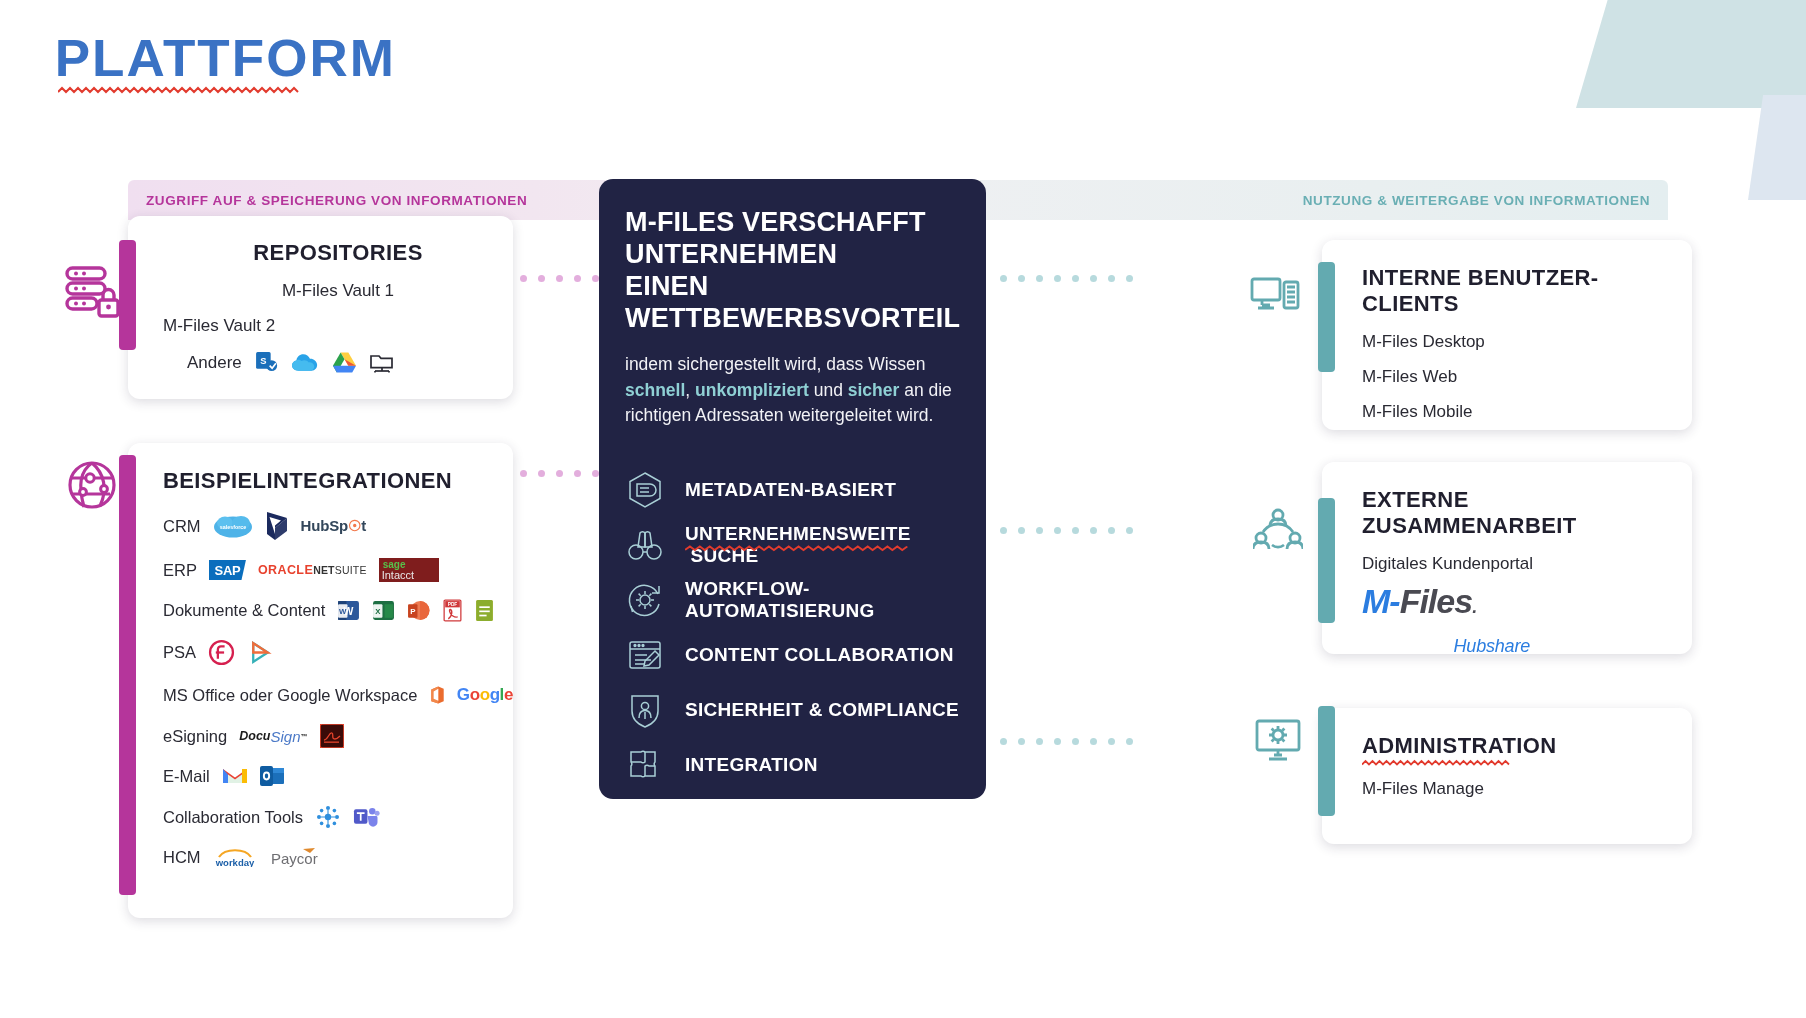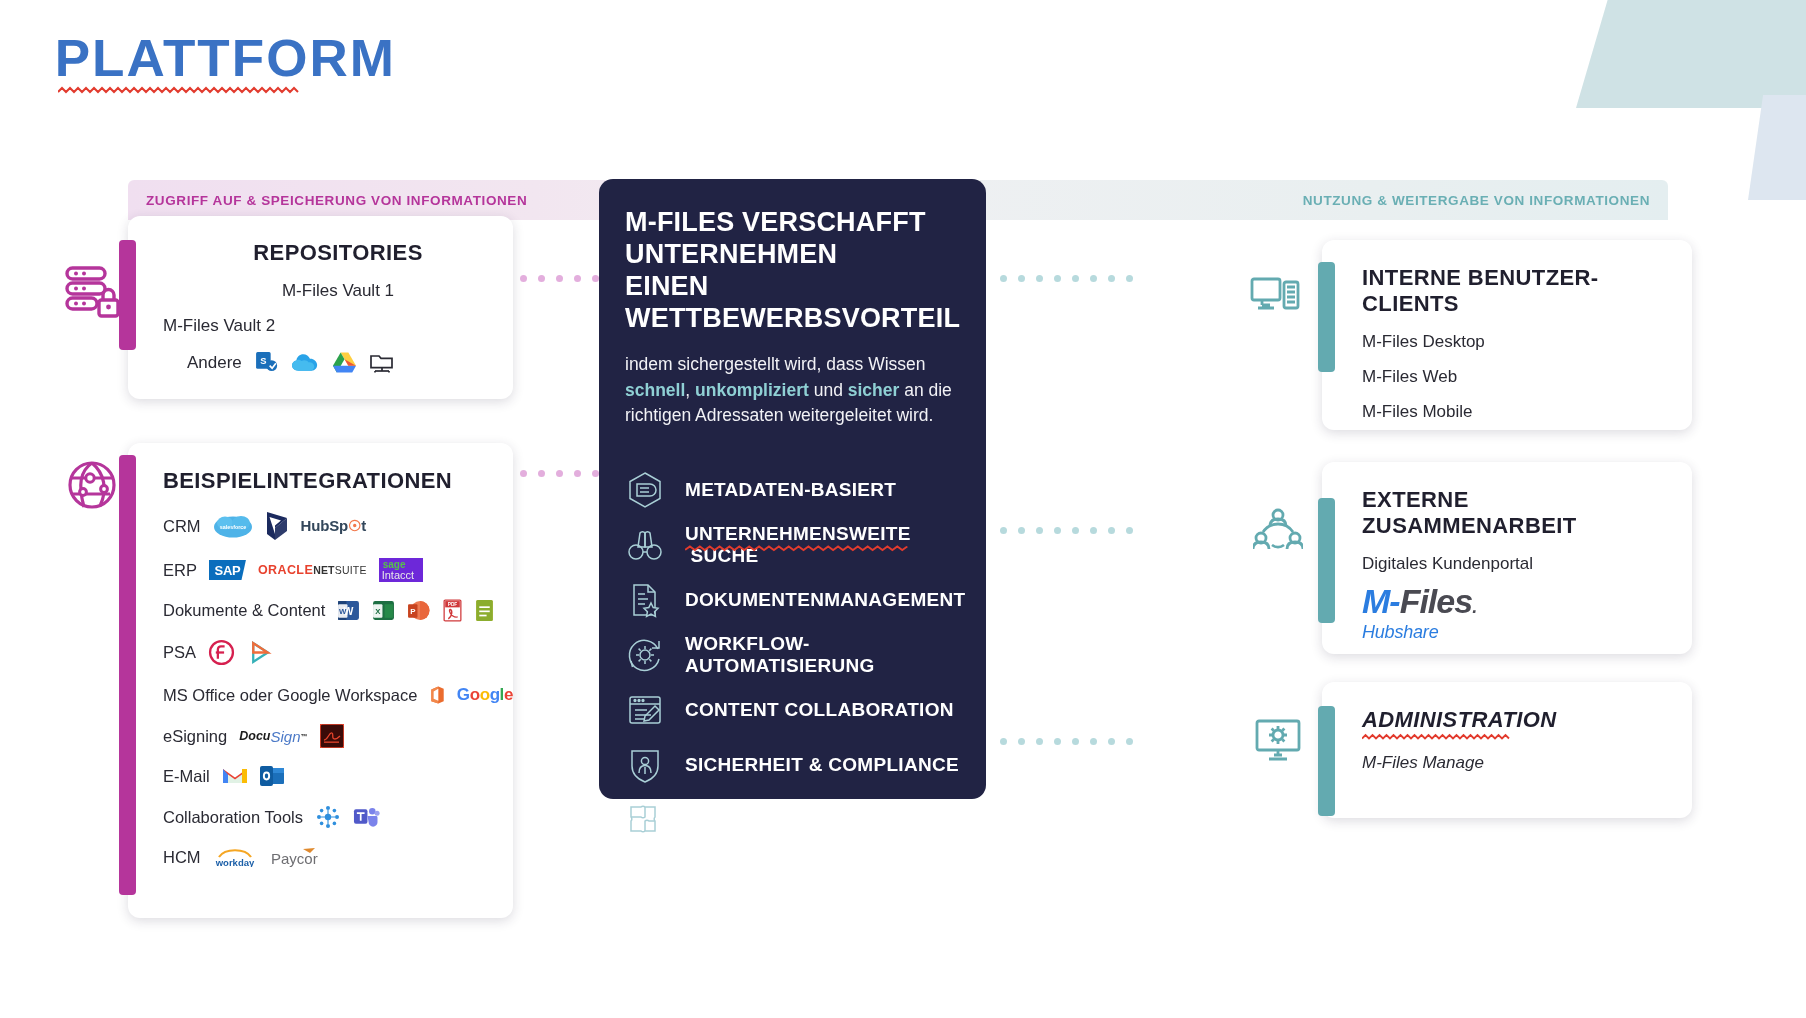--- a/index.html
+++ b/index.html
@@ -116,35 +116,35 @@
     width:37px;height:20px;background:#0a6ebd;color:#ffffff;font-weight:700;
     font-size:13px;display:flex;align-items:center;justify-content:center;
     font-family:"Liberation Sans",sans-serif;letter-spacing:-.3px;
     clip-path: polygon(0 0, 100% 0, 88% 100%, 0 100%);
   }
   .lg-oracle { text-align:center; line-height:1; }
   .lg-oracle .o1 { color:#e8422e; font-weight:700; font-size:12.5px; letter-spacing:.4px; }
   .lg-oracle .o2 { color:#333; font-size:10.5px; letter-spacing:.2px; margin-top:1px; }
   .lg-oracle .o2 b { font-weight:700; }
   .lg-sage {
-    width:44px;height:24px;background:#6d28d9;position:relative;overflow:hidden;
+    width:60px;height:24px;background:#7f1d1d;position:relative;overflow:hidden;
   }
   .lg-sage .s1{color:#57c14b;font-weight:700;font-size:10px;position:absolute;left:4px;top:1px;}
   .lg-sage .s2{color:#e8e8e8;font-size:11px;position:absolute;left:3px;top:11px;}
   .lg-hubspot { font-size:15px; font-weight:600; color:#33475b; letter-spacing:-.2px; }
   .lg-google { font-size:17px; font-weight:600; letter-spacing:-.4px; }
   .lg-docusign { font-size:12.5px; font-weight:700; color:#1b1b1b; font-style:italic; }
   .lg-docusign i { color:#4b79c7; font-weight:400; font-size:15px; }
   .lg-workday { text-align:center; }
 
   .hub-logo { margin-top:10px; }
   .hub-main { font-size:34px; font-weight:700; font-style:italic; letter-spacing:-1px; line-height:1; }
   .hub-main .b { color:#2b7de0; }
   .hub-main .g { color:#4a4a52; }
-  .hub-sub { font-size:18px; font-style:italic; color:#2b7de0; text-align:left; margin-top:4px; letter-spacing:-.2px; }
+  .hub-sub { font-size:18px; font-style:italic; color:#2b7de0; text-align:right; margin-top:18px; letter-spacing:-.2px; }
 </style>
 </head>
 <body>
 
 <div class="stage">
 
   <div class="deco-a"></div>
   <div class="deco-b"></div>
 
   <div class="page-title-wrap">
@@ -473,31 +473,20 @@
         <span class="feature-label">
           <span style="position:relative; display:inline-block;">
             <span>UNTERNEHMENSWEITE</span>
             <svg class="squiggle-inline" width="160" height="7" viewBox="0 0 160 7" preserveAspectRatio="none">
               <path d="M0 5 L3.5 1.5 L7 5 L10.5 1.5 L14 5 L17.5 1.5 L21 5 L24.5 1.5 L28 5 L31.5 1.5 L35 5 L38.5 1.5 L42 5 L45.5 1.5 L49 5 L52.5 1.5 L56 5 L59.5 1.5 L63 5 L66.5 1.5 L70 5 L73.5 1.5 L77 5 L80.5 1.5 L84 5 L87.5 1.5 L91 5 L94.5 1.5 L98 5 L101.5 1.5 L105 5 L108.5 1.5 L112 5 L115.5 1.5 L119 5 L122.5 1.5 L126 5 L129.5 1.5 L133 5 L136.5 1.5 L140 5 L143.5 1.5 L147 5 L150.5 1.5 L154 5 L157.5 1.5" stroke="#e23b2e" stroke-width="1.7" fill="none"></path>
             </svg>
           </span><span>&nbsp;SUCHE</span>
         </span>
       </div>
 
-      <div class="feature">
-        <span class="feature-ico">
-          <svg width="40" height="40" viewBox="0 0 40 40" stroke="#a9cfd6" stroke-width="1.5" fill="none">
-            <path d="M9 5 h14 l7 7 v23 H9 Z"></path>
-            <path d="M23 5 v7 h7"></path>
-            <path d="M13 14 h7 M13 19 h10 M13 24 h7"></path>
-            <path d="M26 23 l2.2 4.6 L33 28.3 l-3.4 3.4 0.8 4.8 -4.4 -2.3 -4.4 2.3 0.8 -4.8 -3.4 -3.4 4.8 -0.7 Z" fill="#212344"></path>
-          </svg>
-        </span>
-        <span class="feature-label">DOKUMENTENMANAGEMENT</span>
-      </div>
 
       <div class="feature">
         <span class="feature-ico">
           <svg width="40" height="40" viewBox="0 0 40 40" stroke="#a9cfd6" stroke-width="1.5" fill="none">
             <path d="M33 14 A15 15 0 1 0 34 24"></path>
             <path d="M27 13 h7 v-7"></path>
             <path d="M6 26 l1.5 6"></path>
             <g transform="translate(20,20)">
               <circle r="5"></circle>
               <g>
@@ -631,21 +620,21 @@
       <div class="hub-logo">
         <div class="hub-main">
           <span class="b">M-</span><span class="g">Files</span><span class="g" style="font-size:18px;">.</span>
         </div>
         <div class="hub-sub" style="width:168px;">Hubshare</div>
       </div>
     </div>
   </div>
 
   <div class="card-accent accent-teal" style="left:1318px; top:706px; height:110px;"></div>
-  <div class="card" style="left:1322px; top:682px; width:370px; height:136px;font-style:italic;">
+  <div class="card" style="left:1322px; top:708px; width:370px; height:136px;">
     <div style="padding:25px 0 0 40px;">
       <div class="card-title" style="position:relative; display:inline-block;">
         <span>ADMINISTRATION</span>
         <svg style="position:absolute;left:0;bottom:-8px;" width="148" height="8" viewBox="0 0 148 8" preserveAspectRatio="none">
           <path d="M0 5.5 L3.5 2 L7 5.5 L10.5 2 L14 5.5 L17.5 2 L21 5.5 L24.5 2 L28 5.5 L31.5 2 L35 5.5 L38.5 2 L42 5.5 L45.5 2 L49 5.5 L52.5 2 L56 5.5 L59.5 2 L63 5.5 L66.5 2 L70 5.5 L73.5 2 L77 5.5 L80.5 2 L84 5.5 L87.5 2 L91 5.5 L94.5 2 L98 5.5 L101.5 2 L105 5.5 L108.5 2 L112 5.5 L115.5 2 L119 5.5 L122.5 2 L126 5.5 L129.5 2 L133 5.5 L136.5 2 L140 5.5 L143.5 2 L147 5.5" stroke="#e23b2e" stroke-width="1.8" fill="none"></path>
         </svg>
       </div>
       <div class="card-line" style="margin-top:20px;">M-Files Manage</div>
     </div>
   </div>

